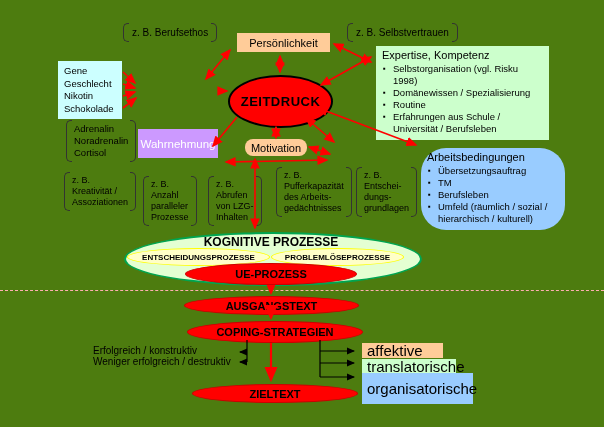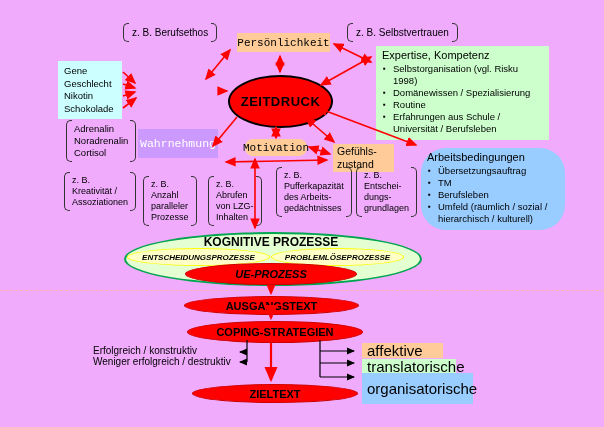--- a/index.html
+++ b/index.html
@@ -1,23 +1,23 @@
 <!DOCTYPE html>
 <html><head>
 <meta charset="utf-8">
 <style>
   html,body { margin:0; padding:0; background:#ffffff; }
   .stage {
-    position:relative; width:604px; height:427px; background:#f0abfc;
+    position:relative; width:604px; height:427px; background:#4d7c0f;
     font-family:"Liberation Sans", sans-serif; color:#000; overflow:hidden;
   }
   .abs { position:absolute; }
   .node {
     position:absolute; font-size:11px; 
-    display:flex; align-items:center; justify-content:center;font-family:Liberation Mono, monospace;
+    display:flex; align-items:center; justify-content:center;
   }
   .peach  { background:#ffcc99; }
   .cyanbg { background:#ccffff; }
   .violet { background:#cc99ff; color:#ffffff; }
   .lgreen { background:#ccffcc; }
   .lblue  { background:#99ccff; }
   .bracket {
     position:absolute; font-size:9px; line-height:11px; padding:3px 8px;
     white-space:nowrap; color:#000;
   }
@@ -55,21 +55,21 @@
   .sidebox {
     position:absolute; font-size:15px; display:flex; align-items:center;
     padding-left:5px;
   }
   .dashedline {
     position:absolute; left:0; top:290px; width:604px; height:0;
     border-top:1px dashed #ffb0b0;
   }
   svg.overlay { position:absolute; left:0; top:0; width:604px; height:427px;
     pointer-events:none; z-index:6; }
-  .z7 { z-index:7;font-style:italic; }
+  .z7 { z-index:7; }
 </style>
 </head>
 <body>
 
 <div class="stage">
 
   <div class="bracket single" style="left:123px; top:23px;">z. B. Berufsethos</div>
   <div class="bracket single" style="left:347px; top:23px;">z. B. Selbstvertrauen</div>
 
   <div class="node peach" style="left:237px; top:33px; width:93px; height:19px;">Persönlichkeit</div>
@@ -95,24 +95,20 @@
 
   <div class="bracket" style="left:66px; top:120px; font-size:9.5px; line-height:12px;">
     <div>Adrenalin</div>
     <div>Noradrenalin</div>
     <div>Cortisol</div>
   </div>
 
 
   <div class="node peach" style="left:245px; top:139px; width:62px; height:17px;border-radius:8px;">Motivation</div>
 
-  <div class="abs peach" style="left:333px; top:144px; width:57px; height:27px; font-size:10.5px; line-height:13px; padding:1px 0 0 4px;">
-    <div>Gefühls-</div>
-    <div>zustand</div>
-  </div>
 
   <div class="infobox lblue" style="left:421px; top:148px; width:122px;border-radius:25px;">
     <div class="title">Arbeitsbedingungen</div>
     <div class="bullet">Übersetzungsauftrag</div>
     <div class="bullet">TM</div>
     <div class="bullet">Berufsleben</div>
     <div class="bullet">Umfeld (räumlich / sozial / hierarchisch / kulturell)</div>
   </div>
 
   <div class="bracket" style="left:64px; top:172px;">

